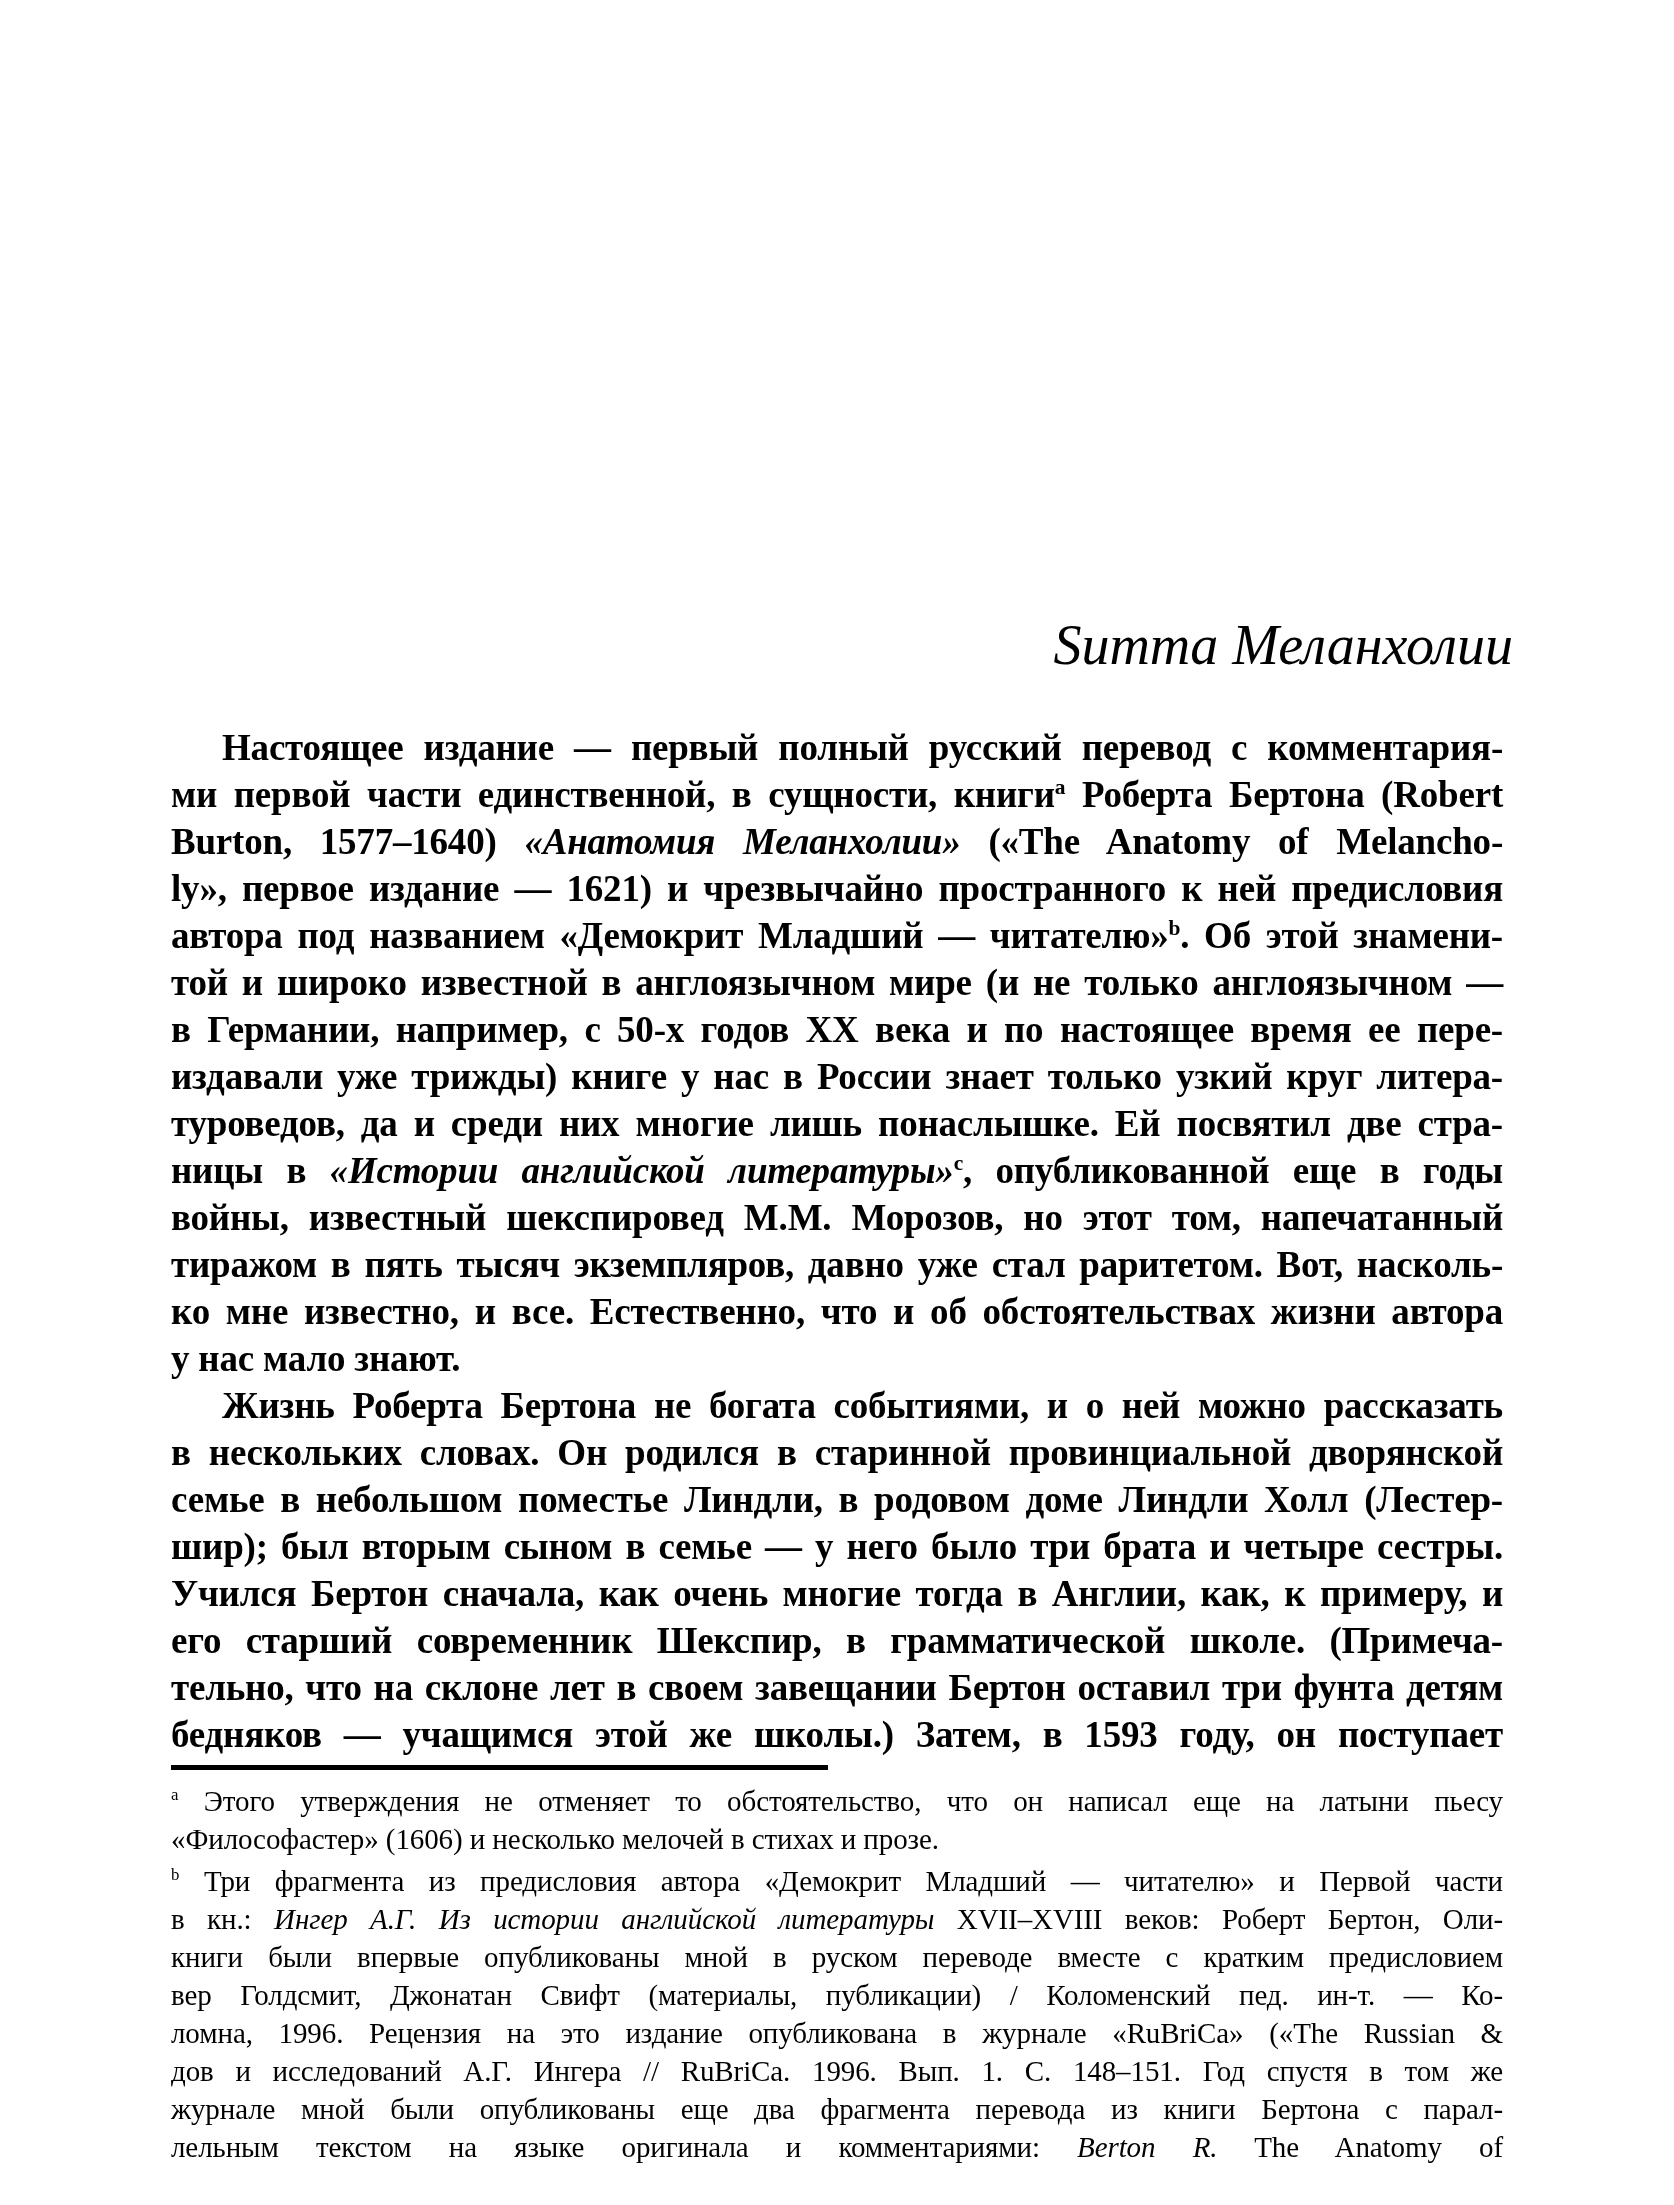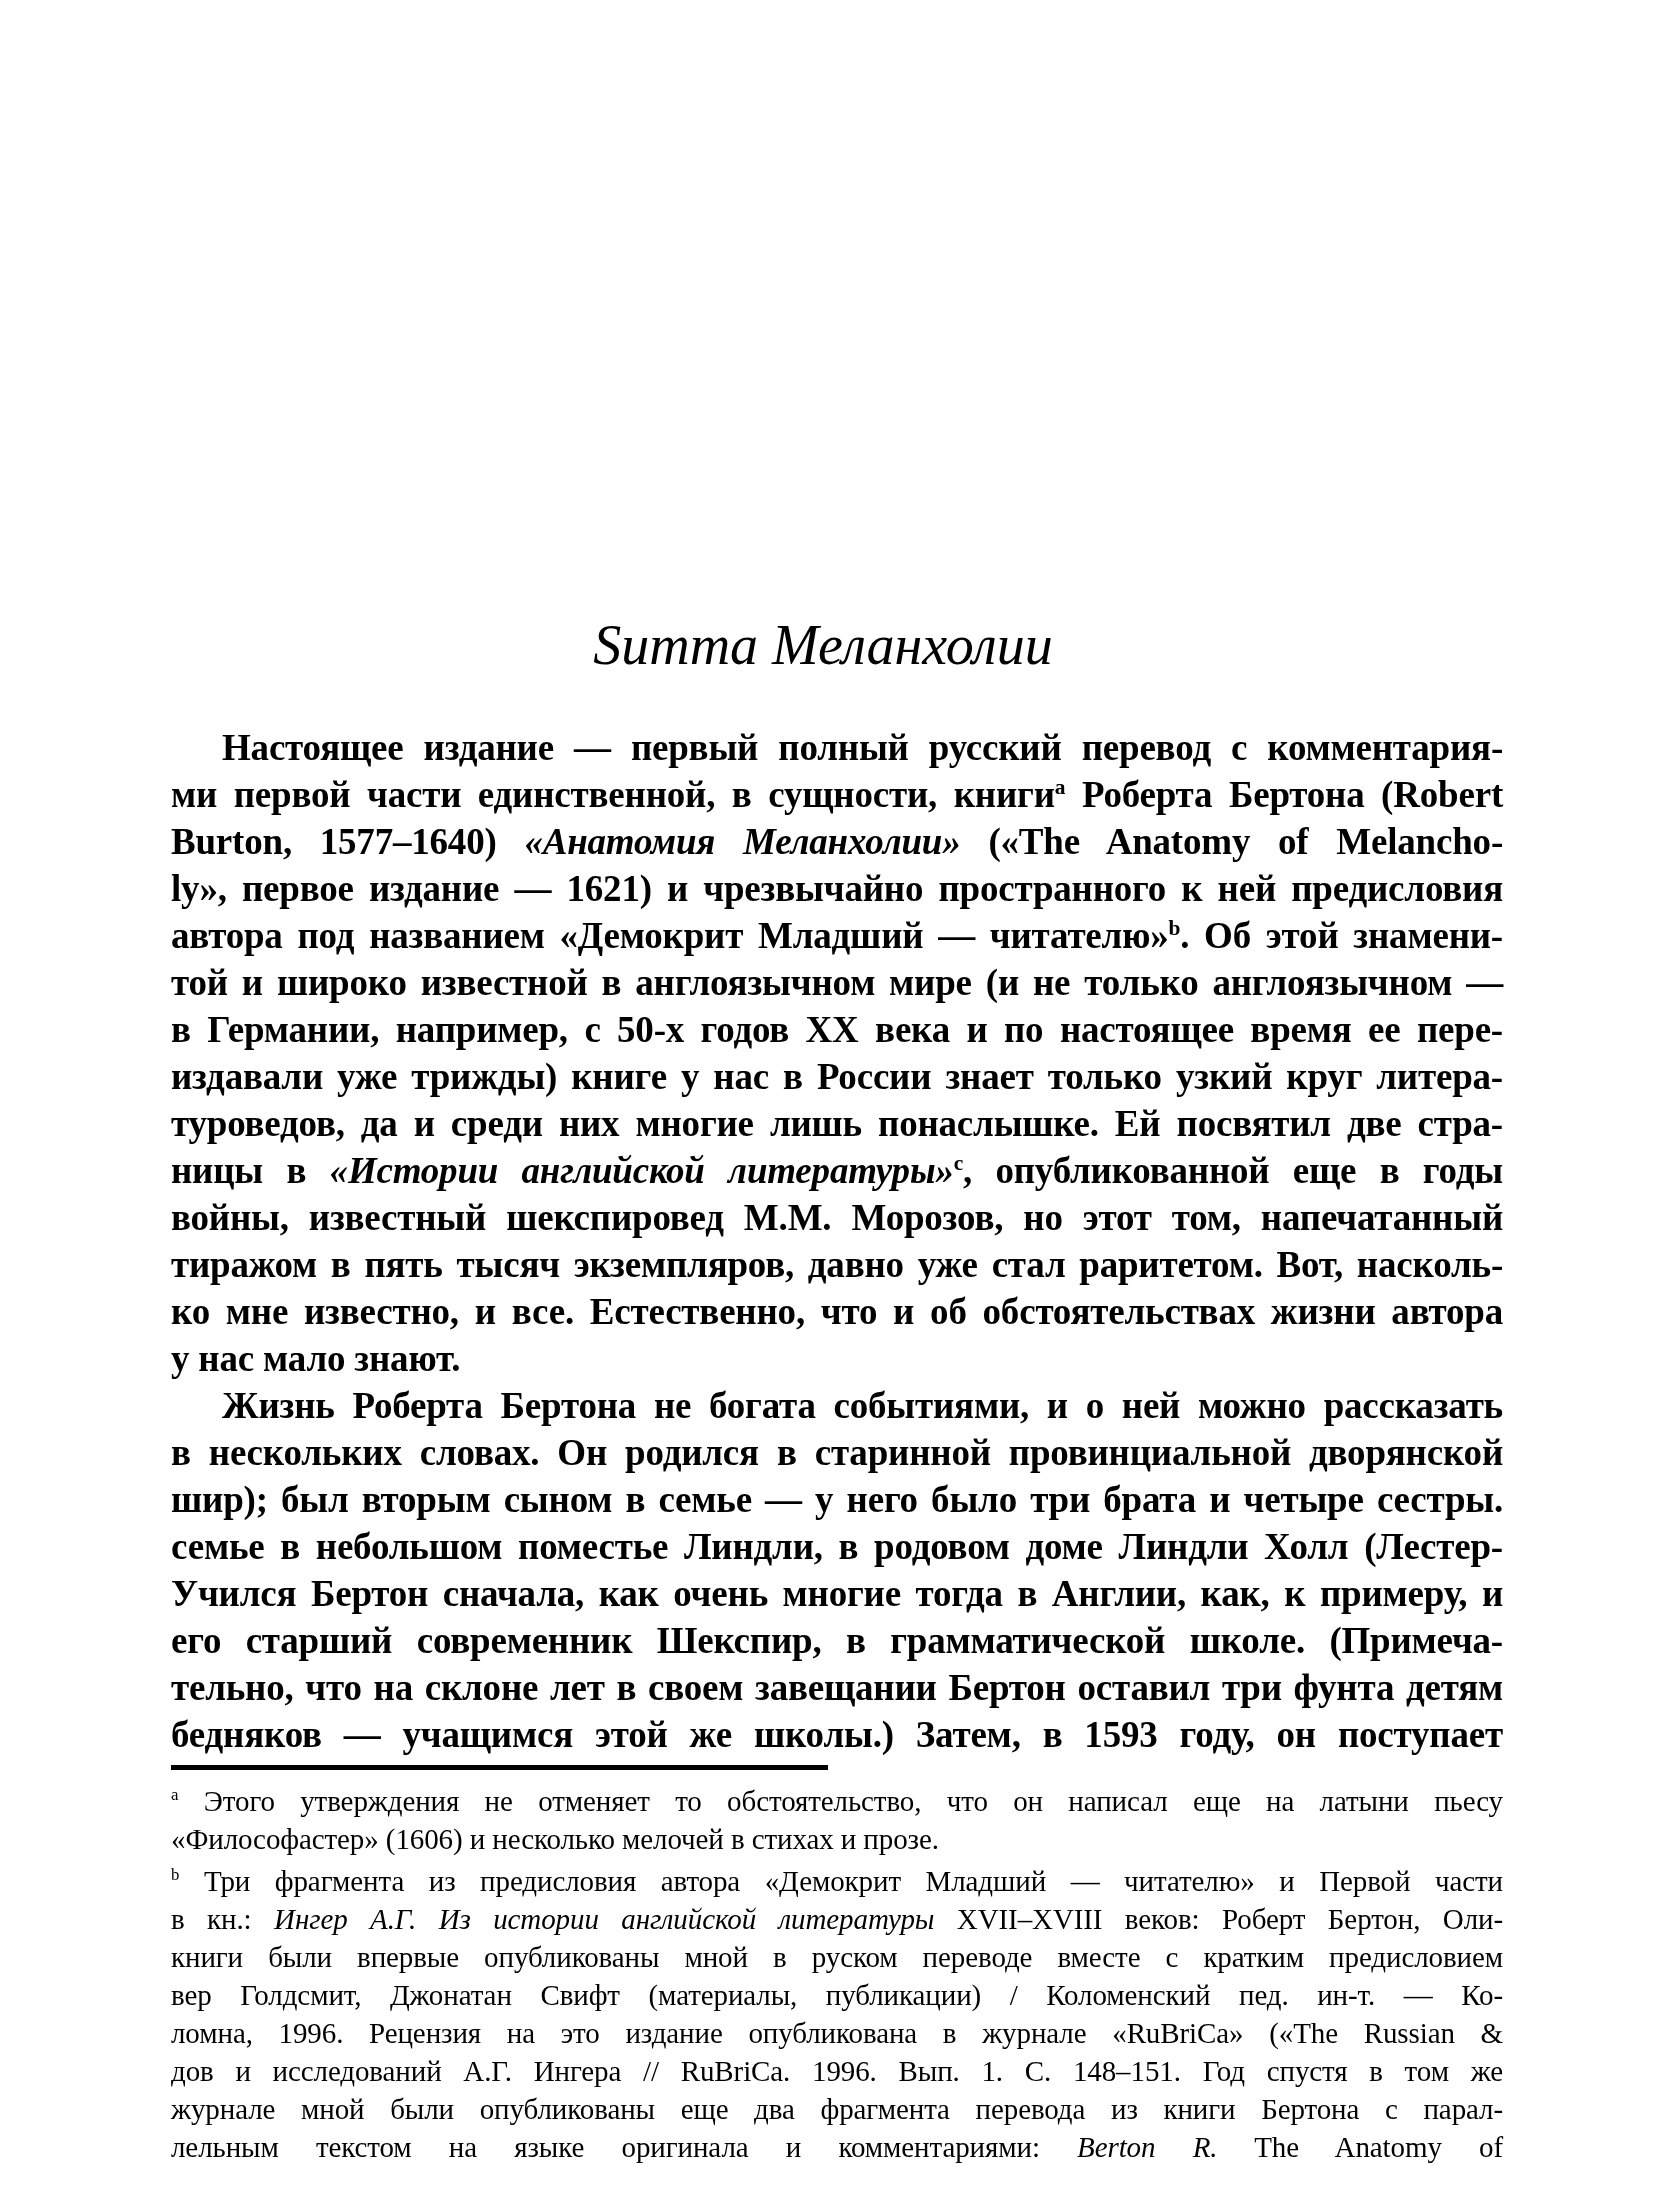--- a/index.html
+++ b/index.html
@@ -18,23 +18,23 @@
     position: absolute;
     left: 0; top: 0;
     width: 1674px;
     height: 2359px;
     background: #ffffff;
     overflow: hidden;
   }
   .title {
     position: absolute;
     top: 617px;
-    left: 157px;
+    left: 181px;
     width: 1332px;
-    text-align: center;
+    text-align: right;
     font-style: italic;
     font-size: 56px;
     line-height: 57px;
     letter-spacing: 0px;
     white-space: nowrap;
   }
   .body-text {
     position: absolute;
     top: 724px;
     left: 171px;
@@ -99,22 +99,22 @@
       <div class="line"><span>в Германии, например, с 50-х годов XX века и по настоящее время ее пере-</span></div>
       <div class="line"><span>издавали уже трижды) книге у нас в России знает только узкий круг литера-</span></div>
       <div class="line"><span>туроведов, да и среди них многие лишь понаслышке. Ей посвятил две стра-</span></div>
       <div class="line"><span>ницы в </span><span class="it">«Истории английской литературы»</span><span class="sup">с</span><span>, опубликованной еще в годы</span></div>
       <div class="line"><span>войны, известный шекспировед М.М. Морозов, но этот том, напечатанный</span></div>
       <div class="line"><span>тиражом в пять тысяч экземпляров, давно уже стал раритетом. Вот, насколь-</span></div>
       <div class="line"><span>ко мне известно, и все. Естественно, что и об обстоятельствах жизни автора</span></div>
       <div class="line lastline"><span>у нас мало знают.</span></div>
       <div class="line indent"><span>Жизнь Роберта Бертона не богата событиями, и о ней можно рассказать</span></div>
       <div class="line"><span>в нескольких словах. Он родился в старинной провинциальной дворянской</span></div>
+      <div class="line"><span>семье в небольшом поместье Линдли, в родовом доме Линдли Холл (Лестер-</span></div>
       <div class="line"><span>шир); был вторым сыном в семье — у него было три брата и четыре сестры.</span></div>
-      <div class="line"><span>семье в небольшом поместье Линдли, в родовом доме Линдли Холл (Лестер-</span></div>
       <div class="line"><span>Учился Бертон сначала, как очень многие тогда в Англии, как, к примеру, и</span></div>
       <div class="line"><span>его старший современник Шекспир, в грамматической школе. (Примеча-</span></div>
       <div class="line"><span>тельно, что на склоне лет в своем завещании Бертон оставил три фунта детям</span></div>
       <div class="line"><span>бедняков — учащимся этой же школы.) Затем, в 1593 году, он поступает</span></div>
     </div>
 
   <div class="fn-separator"></div>
 
   <div class="footnote" id="fn-a">
       <div class="fn-line"><span class="sup">а</span><span> Этого утверждения не отменяет то обстоятельство, что он написал еще на латыни пьесу</span></div>

